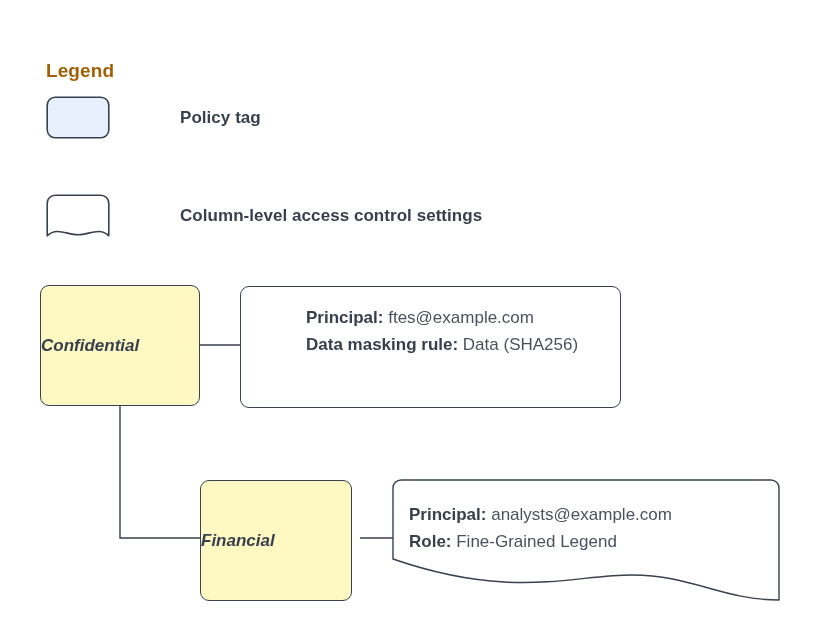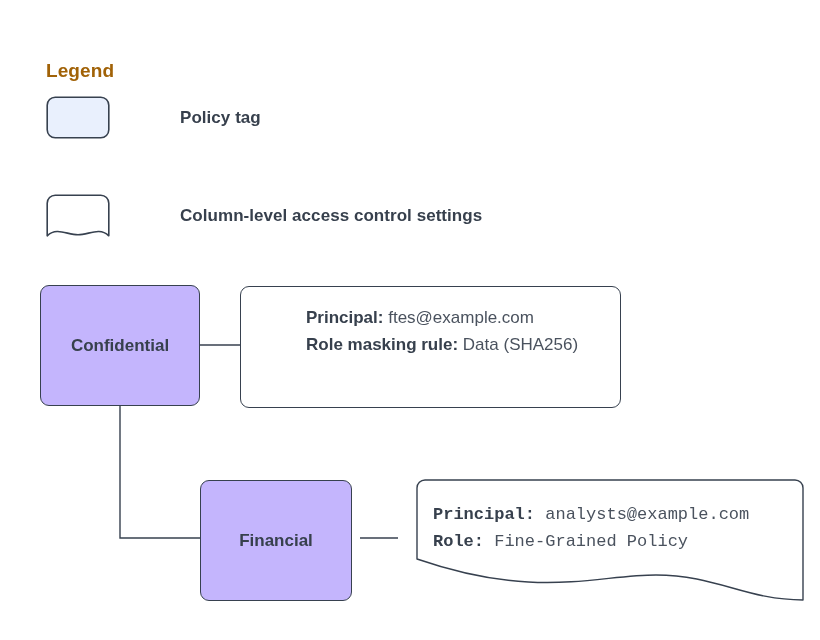--- a/index.html
+++ b/index.html
@@ -57,29 +57,30 @@
     font-weight: bold;
     color: #37404d;
     white-space: nowrap;
     letter-spacing: 0.05px;
   }
 
   
   .node {
     position: absolute;
     box-sizing: border-box;
-    background: #c4b5fd;
+    background: #fef9c3;
     border: 1.6px solid #37414f;
     border-radius: 9px;
     display: flex;
     align-items: center;
-    justify-content: center;
+    justify-content: flex-start;
     font-size: 17px;
     font-weight: bold;
     color: #37404d;
+    font-style: italic;
   }
   .node-confidential {
     left: 40px;
     top: 285px;
     width: 160px;
     height: 121px;
   }
   .node-financial {
     left: 200px;
     top: 480px;
@@ -102,25 +103,24 @@
     border-radius: 9px;
   }
   .anno-confidential .anno-text {
     position: absolute;
     left: 17px;
     top: 17px;
     margin-left: 48px;
   }
 
   .anno-financial {
-    left: 416px;
+    left: 392px;
     top: 479px;
     width: 388px;
     height: 122px;
-    font-family: Liberation Mono, monospace;
   }
   .anno-financial .wave-frame {
     position: absolute;
     inset: 0;
   }
   .anno-financial .anno-text {
     position: absolute;
     left: 17px;
     top: 22px;
   }
@@ -193,38 +193,38 @@
     <span>Financial</span>
   </div>
 
   <div class="anno anno-confidential">
     <div class="anno-text">
       <div class="anno-line">
         <span class="k">Principal:</span>
         <span class="v">ftes@example.com</span>
       </div>
       <div class="anno-line">
-        <span class="k">Role masking rule:</span>
+        <span class="k">Data masking rule:</span>
         <span class="v">Data (SHA256)</span>
       </div>
     </div>
   </div>
 
   <div class="anno anno-financial">
     <svg class="wave-frame" width="388" height="122" viewBox="0 0 388 122">
       <path d="M1,9 A8,8 0 0 1 9,1 L379,1 A8,8 0 0 1 387,9
                L387,121
                C330,121 300,96 240,96
                C180,96 120,121 1,80 Z" fill="#ffffff" stroke="#37414f" stroke-width="1.4" stroke-linejoin="round"></path>
     </svg>
     <div class="anno-text">
       <div class="anno-line">
         <span class="k">Principal:</span>
         <span class="v">analysts@example.com</span>
       </div>
       <div class="anno-line">
         <span class="k">Role:</span>
-        <span class="v">Fine-Grained Policy</span>
+        <span class="v">Fine-Grained Legend</span>
       </div>
     </div>
   </div>
 
 </div>
 
 </body></html>

